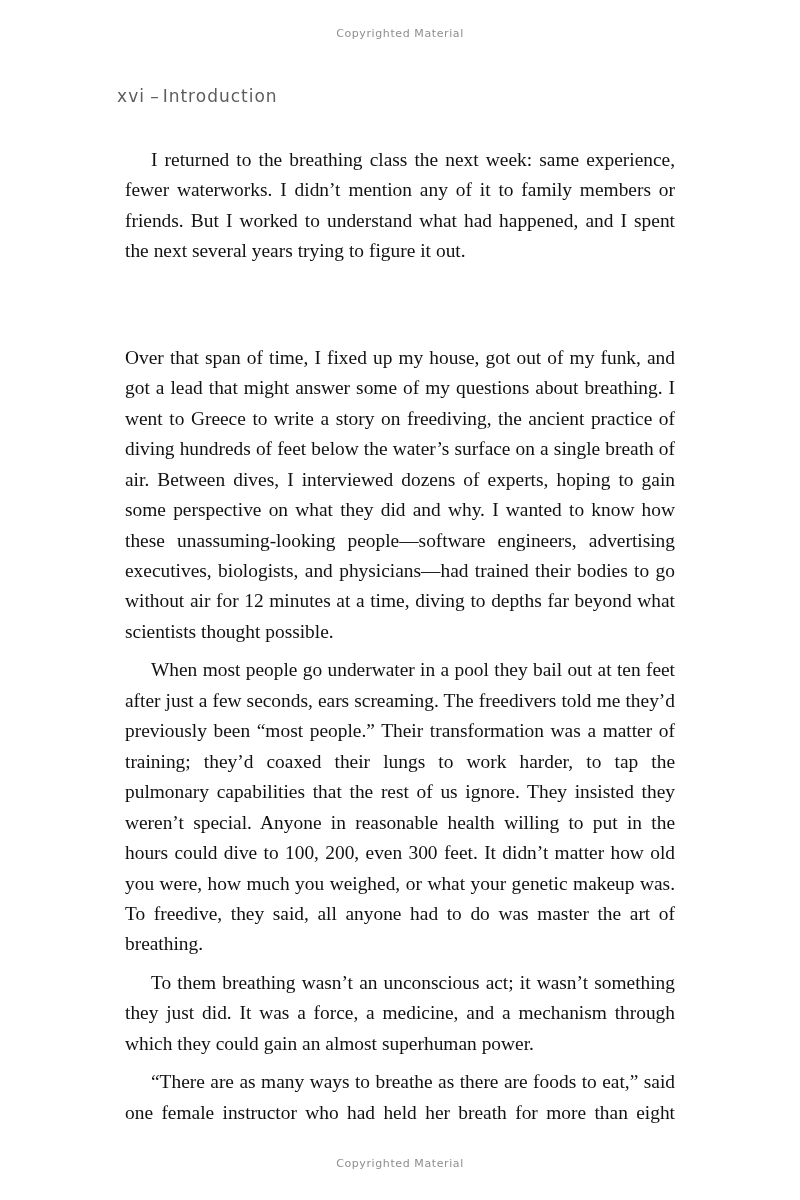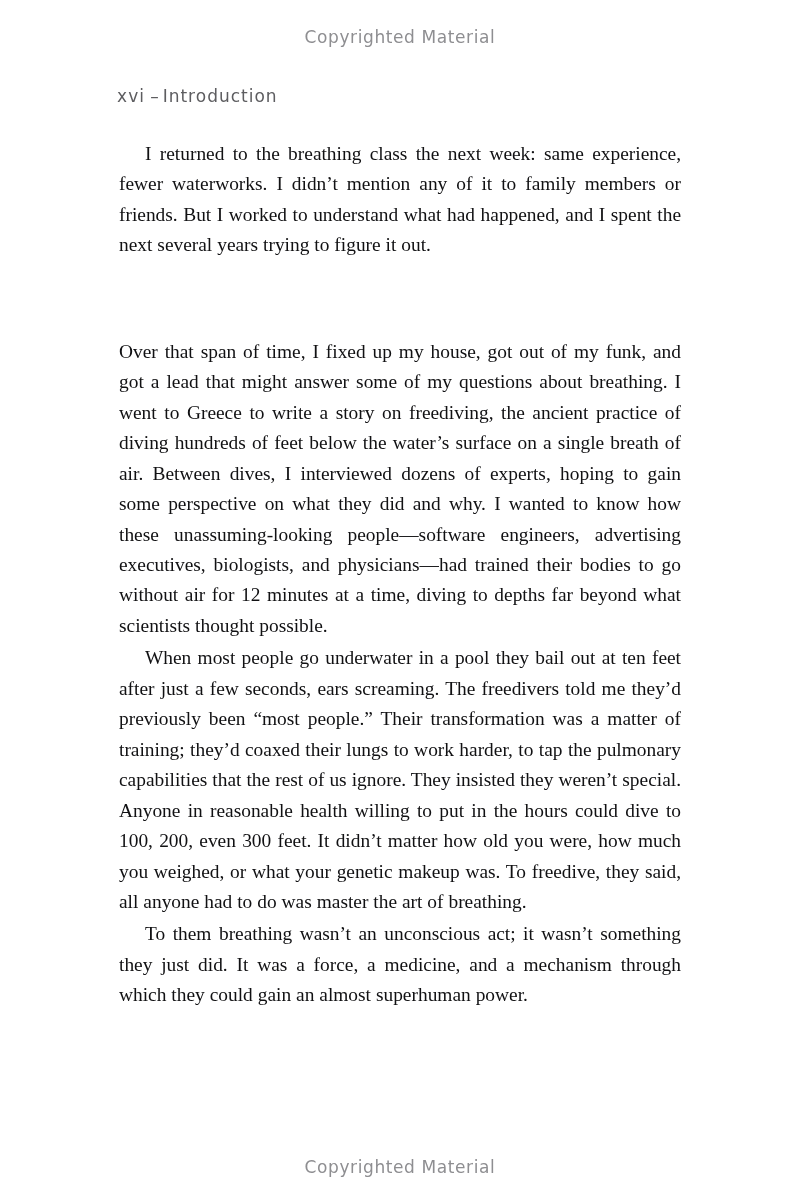--- a/index.html
+++ b/index.html
@@ -24,21 +24,21 @@
     background: #ffffff;
   }
 
   
   .watermark {
     position: absolute;
     left: 0;
     width: 800px;
     text-align: center;
     font-family: "DejaVu Sans", "Liberation Sans", sans-serif;
-    font-size: 17px;
+    font-size: 11px;
     letter-spacing: 0.6px;
     color: #8e8e91;
     font-weight: 400;
     white-space: nowrap;
   }
   .watermark-top { top: 27px; }
   .watermark-bottom { top: 1157px; }
 
   
   .running-head {
@@ -60,21 +60,21 @@
 
   
   .textblock {
     position: absolute;
     left: 117px;
     top: 137px;
     width: 566px;
   }
 
   p.body {
-    margin: 2px;
+    margin: 8px;
     font-size: 19.4px;
     line-height: 30.45px;
     text-align: justify;
     text-justify: inter-word;
     -webkit-hyphens: none;
     hyphens: none;
     word-spacing: 0.1px;
     color: #111113;
   }
   p.body.indent { text-indent: 26px; }
@@ -105,17 +105,18 @@
 
   <div class="textblock">
     <p class="body indent">I returned to the breathing class the next week: same experience, fewer waterworks. I didn’t mention any of it to family members or friends. But I worked to understand what had happened, and I spent the next several years trying to figure it out.</p>
 
     <p class="body noindent gap-before">Over that span of time, I fixed up my house, got out of my funk, and got a lead that might answer some of my questions about breathing. I went to Greece to write a story on freediving, the ancient practice of diving hundreds of feet below the water’s surface on a single breath of air. Between dives, I interviewed dozens of experts, hoping to gain some perspective on what they did and why. I wanted to know how these unassuming-looking people—software engineers, advertising executives, biologists, and physicians—had trained their bodies to go without air for 12 minutes at a time, diving to depths far beyond what scientists thought possible.</p>
 
     <p class="body indent">When most people go underwater in a pool they bail out at ten feet after just a few seconds, ears screaming. The freedivers told me they’d previously been “most people.” Their transformation was a matter of training; they’d coaxed their lungs to work harder, to tap the pulmonary capabilities that the rest of us ignore. They insisted they weren’t special. Anyone in reasonable health willing to put in the hours could dive to 100, 200, even 300 feet. It didn’t matter how old you were, how much you weighed, or what your genetic makeup was. To freedive, they said, all anyone had to do was master the art of breathing.</p>
 
     <p class="body indent">To them breathing wasn’t an unconscious act; it wasn’t something they just did. It was a force, a medicine, and a mechanism through which they could gain an almost superhuman power.</p>
 
+    <p class="body indent forcejust">“There are as many ways to breathe as there are foods to eat,” said one female instructor who had held her breath for more than eight</p>
   </div>
 
   <div class="watermark watermark-bottom">Copyrighted Material</div>
 
 </div>
 
 </body></html>

